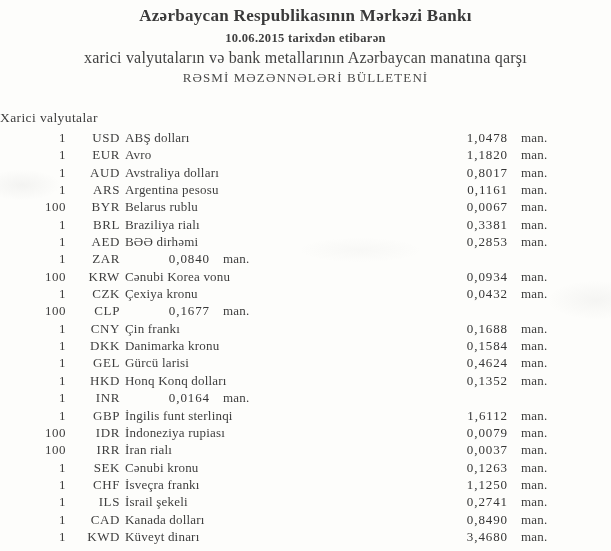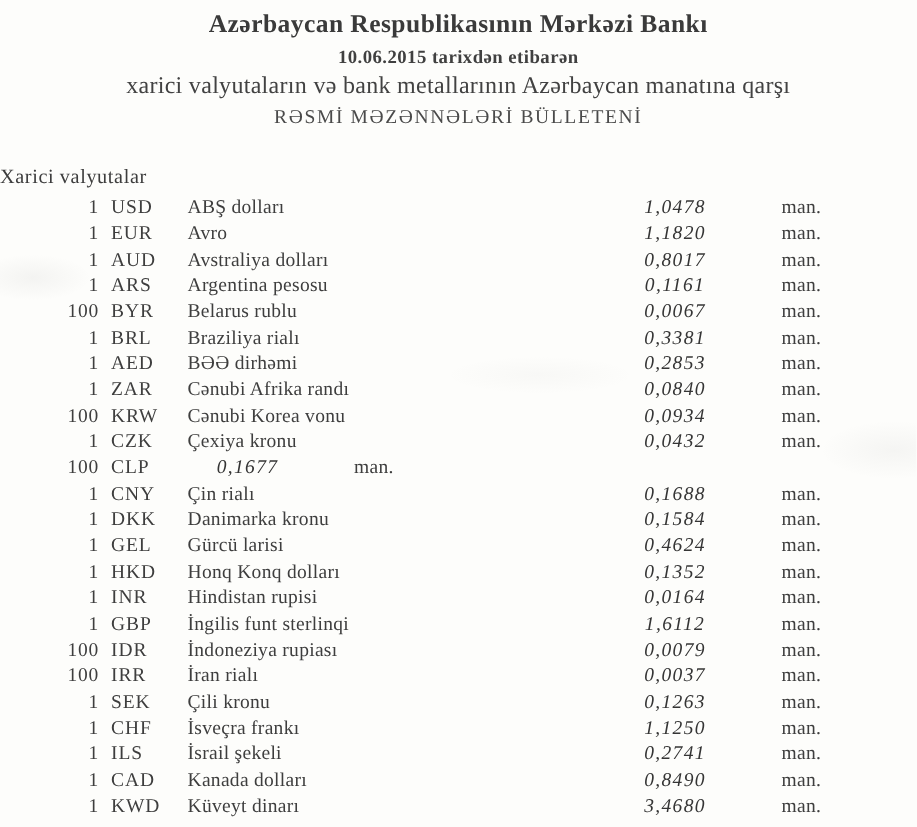--- a/index.html
+++ b/index.html
@@ -82,28 +82,28 @@
   .row {
     display: flex;
     align-items: baseline;
     height: 17.35px;
     line-height: 17.35px;
     font-size: 13px;
     padding-right: 59px;
     color: #3e3e3e;
   }
   .c-qty  { flex: none; width: 66px; text-align: right; letter-spacing: .5px; }
-  .c-code { flex: none; width: 46px; margin-left: 8px; text-align: left; letter-spacing: .6px; }
+  .c-code { flex: none; width: 46px; margin-left: 8px; text-align: right; letter-spacing: .6px; }
   .c-name { flex: 1; margin-left: 5px; letter-spacing: .2px; white-space: nowrap; overflow: hidden; }
   .c-rate {
-    flex: none; width: 90px; text-align: center;
-    font-style: italic; letter-spacing: .9px;
+    flex: none; width: 90px; text-align: right;
+    letter-spacing: .9px;
     color: #353535;
   }
-  .c-unit { flex: none; width: 31px; margin-left: 26px; letter-spacing: .2px; }
+  .c-unit { flex: none; width: 31px; margin-left: 13px; letter-spacing: .2px; }
 </style>
 </head>
 <body>
 
 <div class="header">
   <div class="bank-name">Azərbaycan Respublikasının Mərkəzi Bankı</div>
   <div class="date-line">10.06.2015 tarixdən etibarən</div>
   <div class="subtitle-line">xarici valyutaların və bank metallarının Azərbaycan manatına qarşı</div>
   <div class="bulletin-title">RƏSMİ MƏZƏNNƏLƏRİ BÜLLETENİ</div>
 </div>
@@ -163,21 +163,20 @@
     <span class="c-qty">1</span>
     <span class="c-code">AED</span>
     <span class="c-name">BƏƏ dirhəmi</span>
     <span class="c-rate">0,2853</span>
     <span class="c-unit">man.</span>
   </div>
 
   <div class="row">
     <span class="c-qty">1</span>
     <span class="c-code">ZAR</span>
-    <span class="c-name">Cənubi Afrika randı</span>
     <span class="c-rate">0,0840</span>
     <span class="c-unit">man.</span>
   </div>
 
   <div class="row">
     <span class="c-qty">100</span>
     <span class="c-code">KRW</span>
     <span class="c-name">Cənubi Korea vonu</span>
     <span class="c-rate">0,0934</span>
     <span class="c-unit">man.</span>
@@ -194,21 +193,21 @@
   <div class="row">
     <span class="c-qty">100</span>
     <span class="c-code">CLP</span>
     <span class="c-rate">0,1677</span>
     <span class="c-unit">man.</span>
   </div>
 
   <div class="row">
     <span class="c-qty">1</span>
     <span class="c-code">CNY</span>
-    <span class="c-name">Çin rialı</span>
+    <span class="c-name">Çin frankı</span>
     <span class="c-rate">0,1688</span>
     <span class="c-unit">man.</span>
   </div>
 
   <div class="row">
     <span class="c-qty">1</span>
     <span class="c-code">DKK</span>
     <span class="c-name">Danimarka kronu</span>
     <span class="c-rate">0,1584</span>
     <span class="c-unit">man.</span>
@@ -226,21 +225,20 @@
     <span class="c-qty">1</span>
     <span class="c-code">HKD</span>
     <span class="c-name">Honq Konq dolları</span>
     <span class="c-rate">0,1352</span>
     <span class="c-unit">man.</span>
   </div>
 
   <div class="row">
     <span class="c-qty">1</span>
     <span class="c-code">INR</span>
-    <span class="c-name">Hindistan rupisi</span>
     <span class="c-rate">0,0164</span>
     <span class="c-unit">man.</span>
   </div>
 
   <div class="row">
     <span class="c-qty">1</span>
     <span class="c-code">GBP</span>
     <span class="c-name">İngilis funt sterlinqi</span>
     <span class="c-rate">1,6112</span>
     <span class="c-unit">man.</span>
@@ -258,21 +256,21 @@
     <span class="c-qty">100</span>
     <span class="c-code">IRR</span>
     <span class="c-name">İran rialı</span>
     <span class="c-rate">0,0037</span>
     <span class="c-unit">man.</span>
   </div>
 
   <div class="row">
     <span class="c-qty">1</span>
     <span class="c-code">SEK</span>
-    <span class="c-name">Çili kronu</span>
+    <span class="c-name">Cənubi kronu</span>
     <span class="c-rate">0,1263</span>
     <span class="c-unit">man.</span>
   </div>
 
   <div class="row">
     <span class="c-qty">1</span>
     <span class="c-code">CHF</span>
     <span class="c-name">İsveçra frankı</span>
     <span class="c-rate">1,1250</span>
     <span class="c-unit">man.</span>

